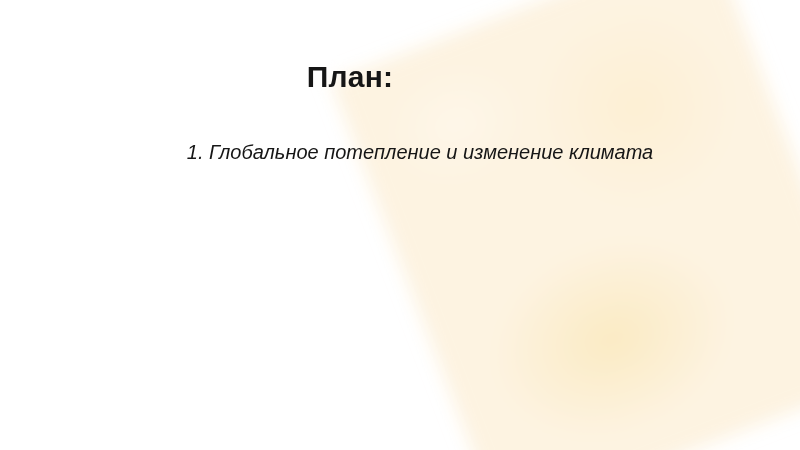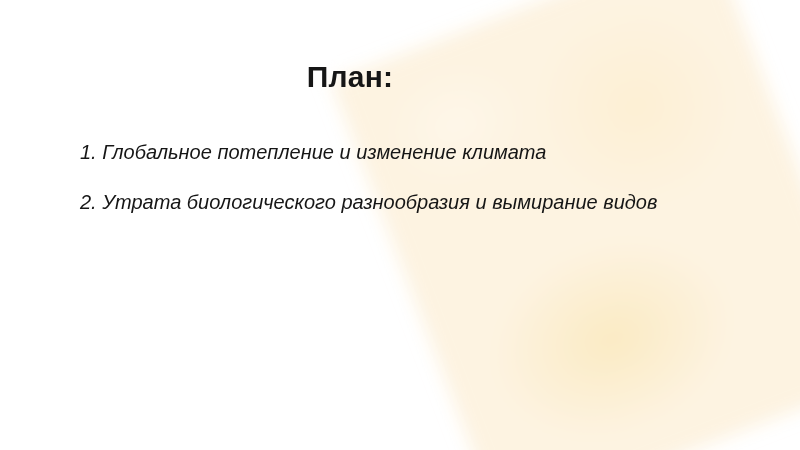--- a/index.html
+++ b/index.html
@@ -44,34 +44,34 @@
     color: var(--text, #161616);
     letter-spacing: 0.2px;
   }
   .items {
     position: absolute;
     top: 140px;
     left: 80px;
     right: 40px;
     display: flex;
     flex-direction: column;
-    row-gap: 26px;
+    row-gap: 38px;
+    align-items: center;
   }
   .item {
     font-size: 20px;
     font-style: italic;
     line-height: 24px;
     color: var(--text, #161616);
   }
 </style>
 </head>
 <body>
 
 <div class="slide">
   <div class="bg-shape"></div>
   <div class="content">
     <h1 class="title">План:</h1>
     <div class="items">
       <div class="item">1. Глобальное потепление и изменение климата</div>
-      <div class="item">2. Утрата биологического разнообразия и вымирание видов</div>
     </div>
   </div>
 </div>
 
 </body></html>

